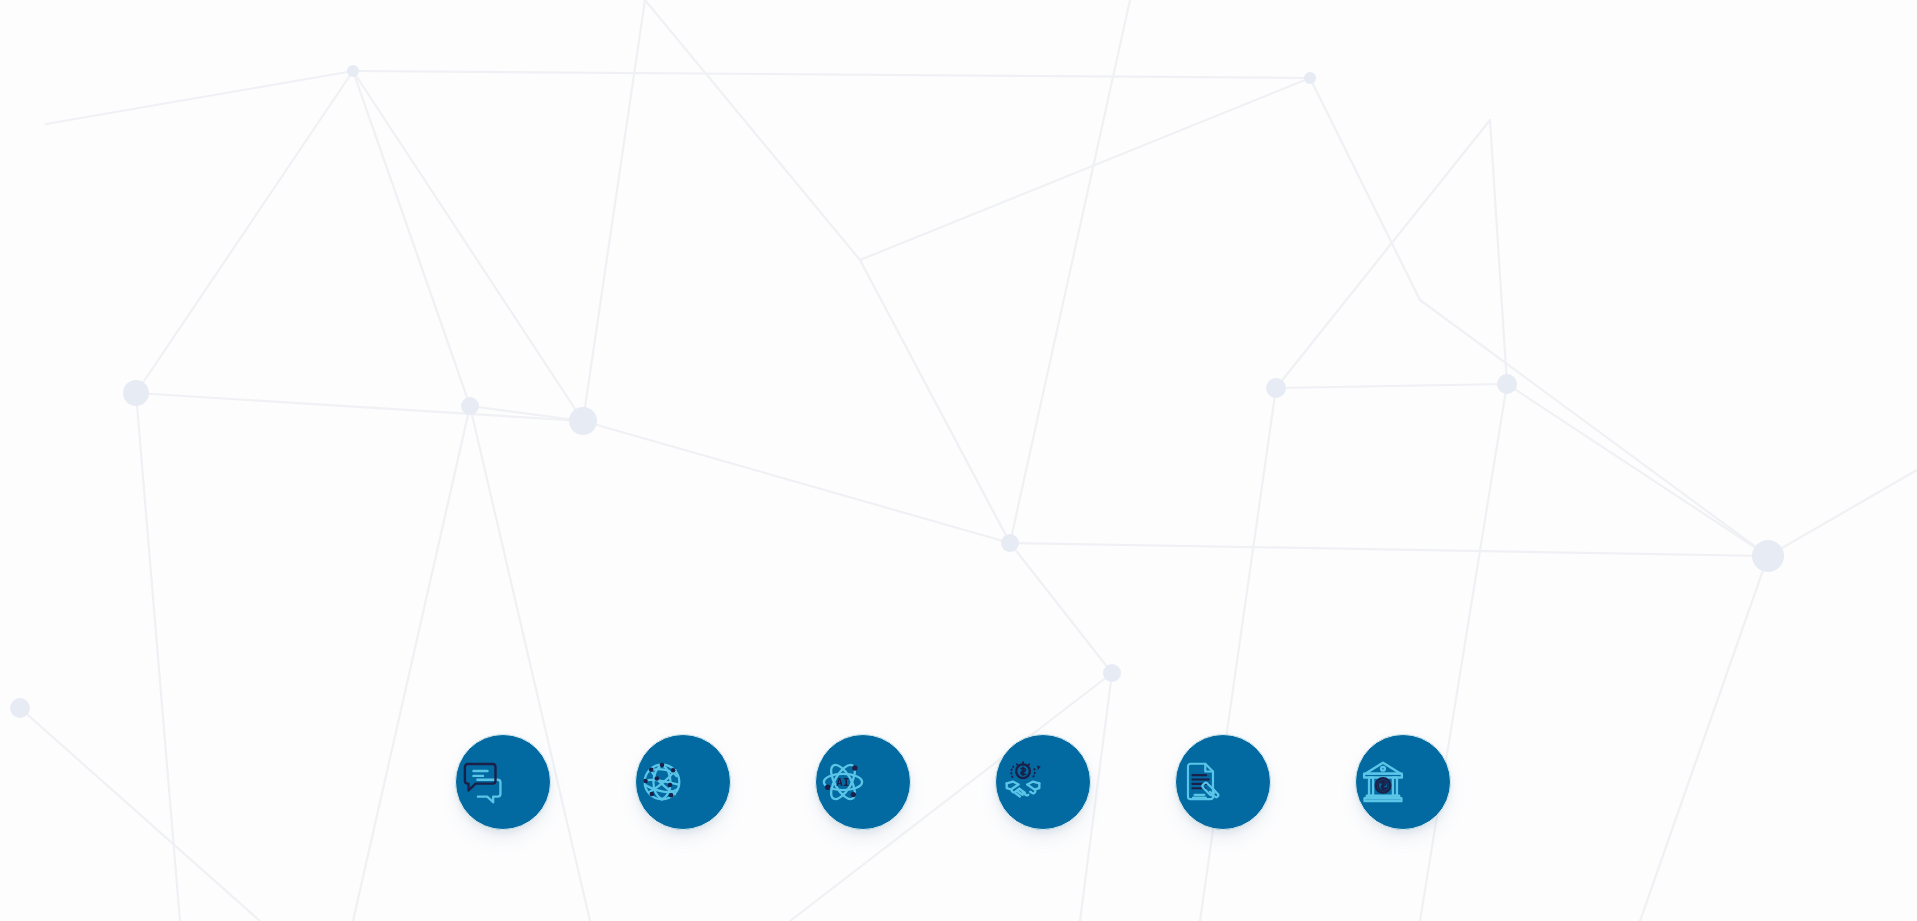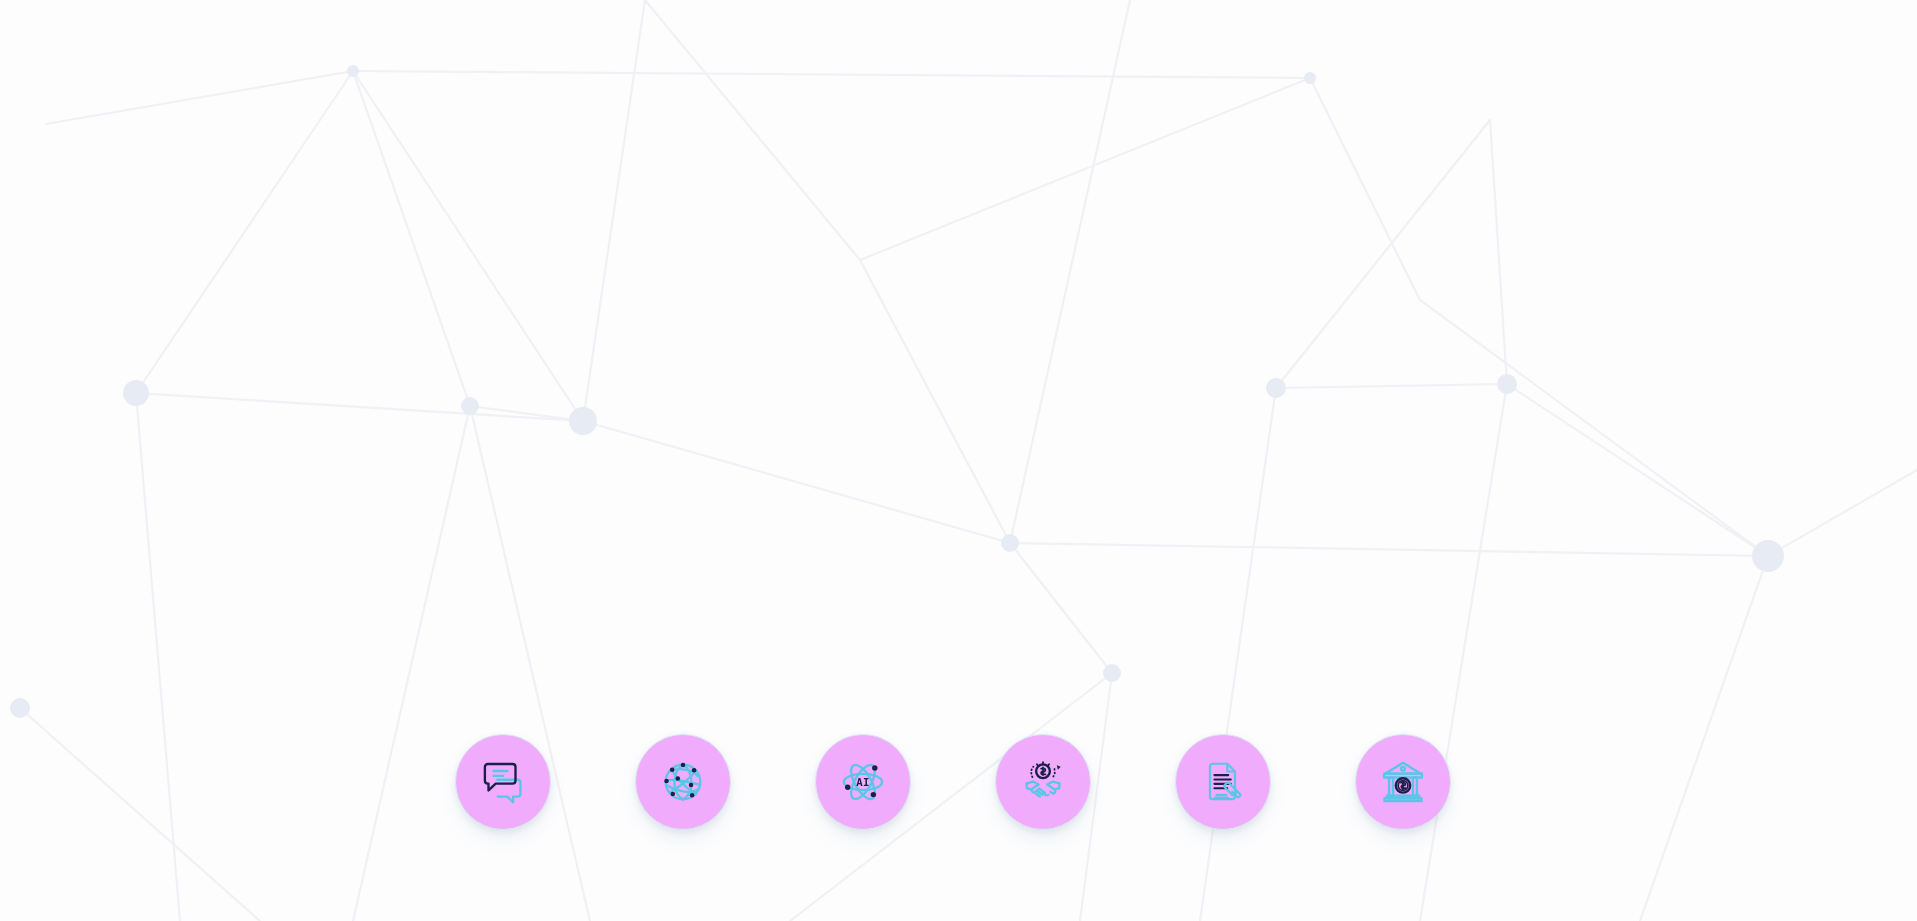--- a/index.html
+++ b/index.html
@@ -33,27 +33,27 @@
     top: 0;
     width: 1917px;
     height: 921px;
     pointer-events: none;
   }
   .icon-badge {
     position: absolute;
     width: 96px;
     height: 96px;
     border-radius: 50%;
-    background: #f0abfc;
+    background: #0369a1;
     border: 1px solid #d9ecef;
     box-shadow: 0 10px 20px -6px rgba(110,140,170,0.22),
                 0 2px 6px rgba(110,140,170,0.10);
     display: flex;
     align-items: center;
-    justify-content: center;
+    justify-content: flex-start;
     pointer-events: auto;
     box-sizing: border-box;
   }
   .icon-badge svg {
     display: block;
     width: 52px;
     height: 52px;
     overflow: visible;
   }
   .icon-badge.badge-chat svg      { width: 54px; height: 54px; }

